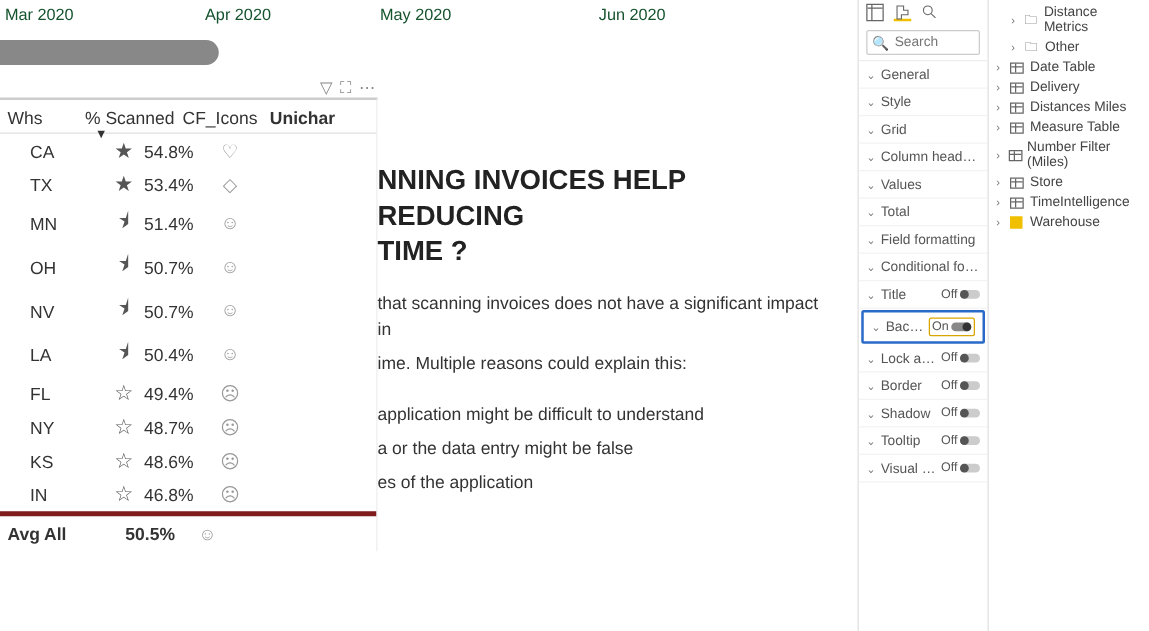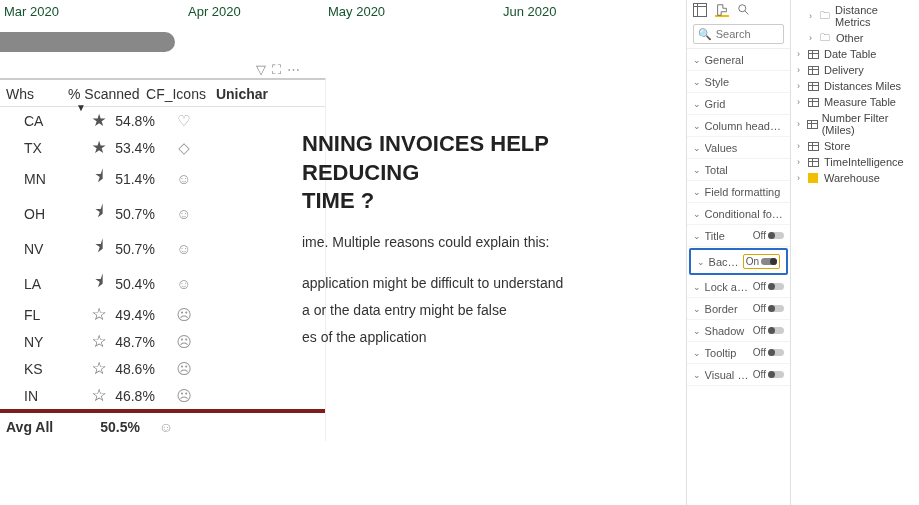--- a/index.html
+++ b/index.html
@@ -4,29 +4,29 @@
 <style>
 * { box-sizing: border-box; margin: 0; padding: 0; }
 body { font-family: "Segoe UI", Arial, sans-serif; font-size: 12px; color: #333; background: #fff; width: 919px; height: 505px; overflow: hidden; position: relative; }
 
 .canvas { position: absolute; left: 0; top: 0; width: 686px; height: 505px; }
 
 .timeline { position: relative; height: 56px; border-bottom: none; }
 .timeline-labels { display: flex; padding: 4px 0 0 4px; font-size: 13px; color: #14532d; }
 .timeline-labels span { display: inline-block; }
 .tl-0 { width: 160px; }
-.tl-1 { width: 140px; margin-left: 24px; }
+.tl-1 { width: 140px; }
 .tl-2 { width: 175px; }
 .tl-3 { width: 100px; }
 .timeline-bar { position: absolute; left: 0; top: 32px; height: 20px; width: 175px; background: #888; border-radius: 0 10px 10px 0; }
 
 .visual-toolbar { position: absolute; left: 256px; top: 62px; display: flex; gap: 6px; color: #888; font-size: 13px; }
 .visual-toolbar span { cursor: pointer; }
 
-.table-visual { position: absolute; left: 0; top: 78px; width: 326px; border-top: 2px solid #ccc; border-right: 1px solid #eee; background: #fff; }
+.table-visual { position: absolute; left: 0; top: 78px; width: 302px; border-top: 2px solid #ccc; border-right: 1px solid #eee; background: #fff; }
 .table-header { display: flex; padding: 6px 6px 4px 6px; font-size: 14px; font-weight: 400; border-bottom: 1px solid #e0e0e0; }
 .col-whs { width: 62px; }
 .col-scan { width: 76px; text-align: left; position: relative; }
 .col-cf { width: 64px; text-align: center; }
 .col-uni { width: 60px; text-align: right; font-weight: bold; }
 .sort-arrow { position: absolute; left: 8px; top: 16px; font-size: 10px; color: #333; }
 
 .table-body .trow { display: flex; align-items: center; padding: 3px 24px; font-size: 14px; }
 .trow .c-whs { width: 62px; }
 .trow .c-star { width: 26px; font-size: 17px; color: #555; text-align: center; }
@@ -178,20 +178,21 @@
       <div class="f-pct">50.5%</div>
       <div class="f-uni">☺</div>
     </div>
   </div>
 
   <div class="text-visual">
     <h2>
       <span>NNING INVOICES HELP REDUCING</span><br>
       <span>TIME ?</span>
     </h2>
+    <p>that scanning invoices does not have a significant impact in</p>
     <p>ime. Multiple reasons could explain this:</p>
     <br>
     <p>application might be difficult to understand</p>
     <p>a or the data entry might be false</p>
     <p>es of the application</p>
   </div>
 </div>
 
 <div class="format-pane">
   <div class="pane-icons">

